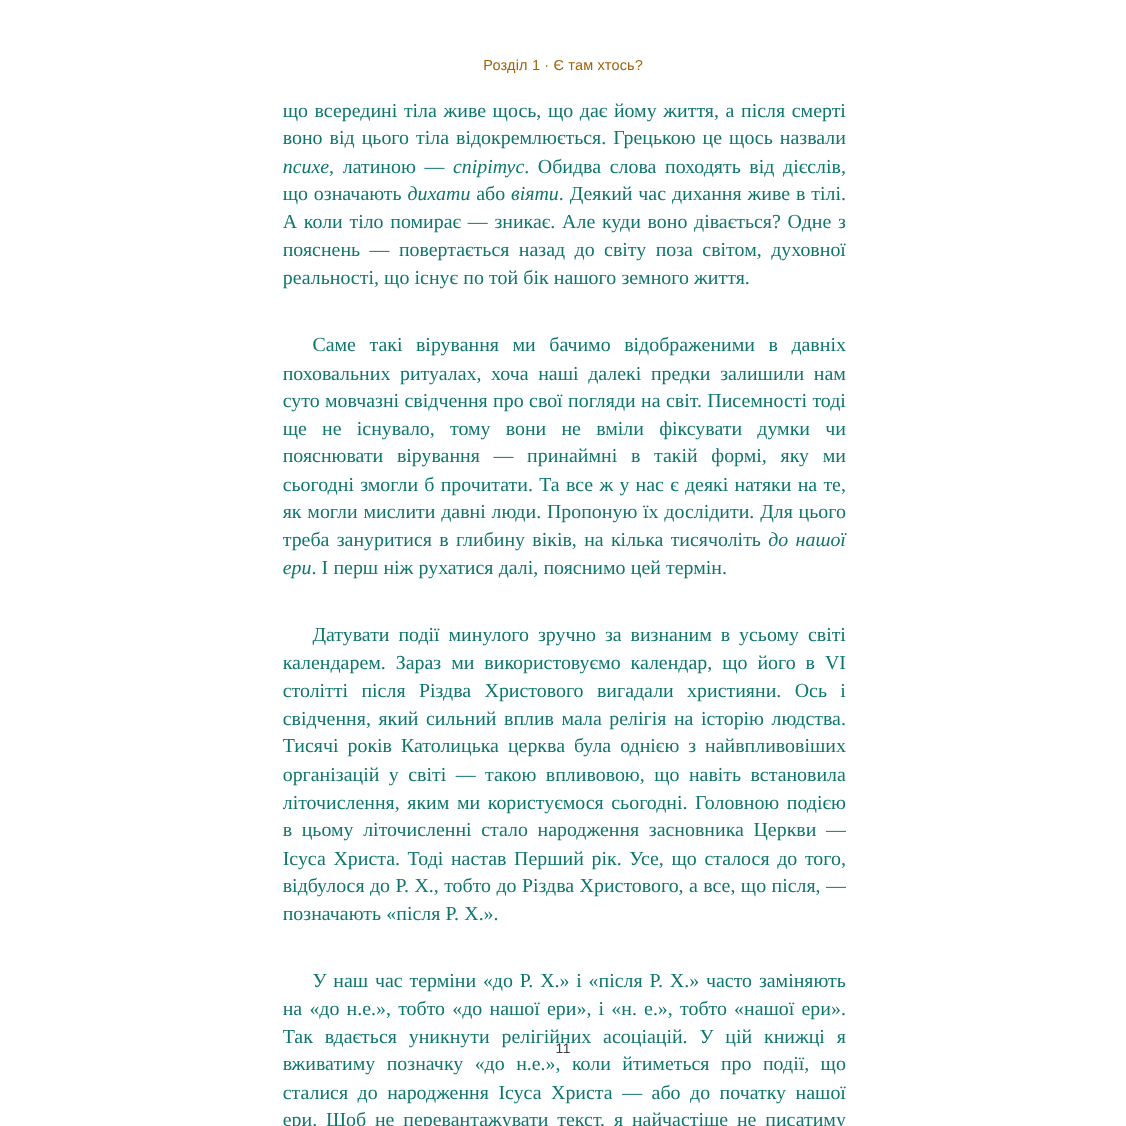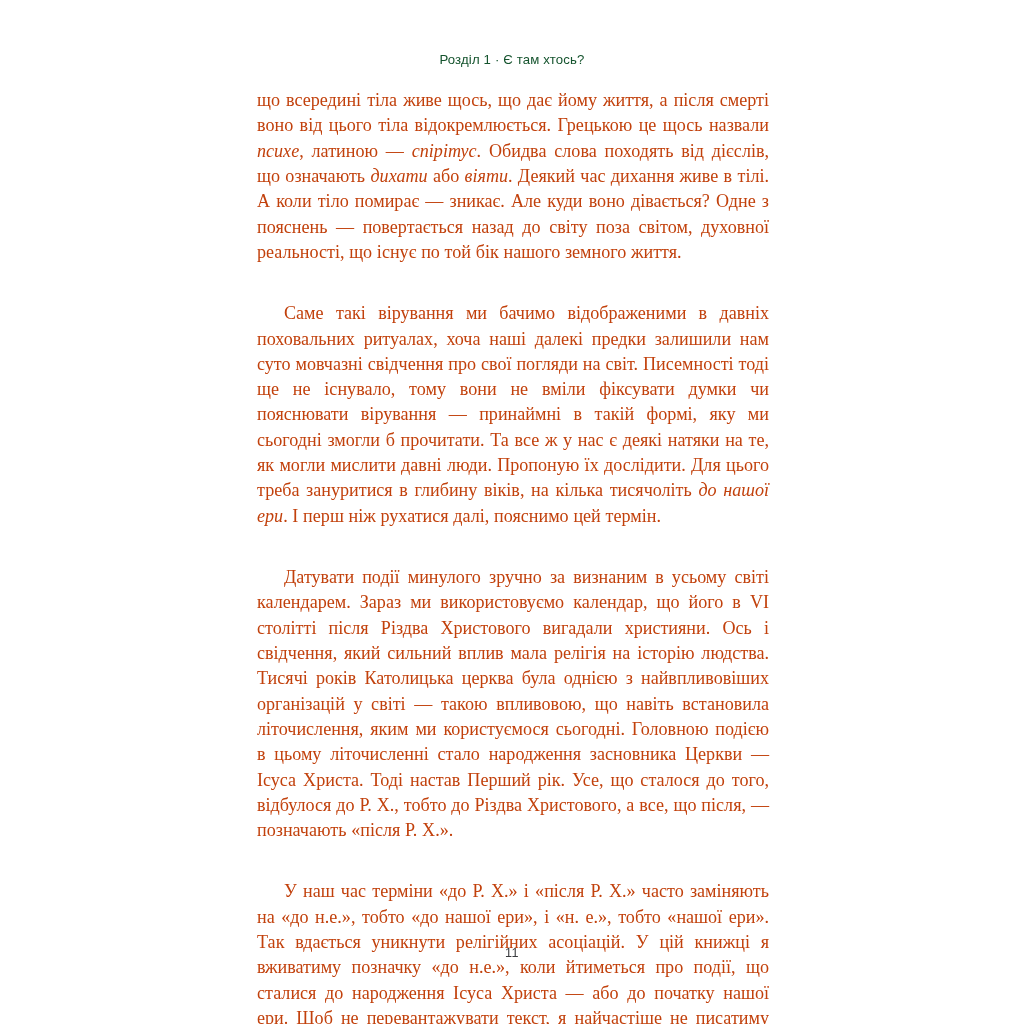--- a/index.html
+++ b/index.html
@@ -27,21 +27,21 @@
   
   .running-head {
     position: absolute;
     top: 52px;
     left: 0;
     width: 1024px;
     text-align: center;
     font-family: "Liberation Sans", "DejaVu Sans", sans-serif;
     font-size: 13.2px;
     letter-spacing: 0.15px;
-    color: #14532d;
+    color: #a16207;
     white-space: nowrap;
   }
 
   
   .textblock {
     position: absolute;
     left: 257px;
     top: 88px;
     width: 512px;
   }
@@ -49,21 +49,21 @@
   .para {
     margin: 0;
     font-size: 18.1px;
     line-height: 25.32px;
     text-align: justify;
     text-justify: inter-word;
     text-indent: 0;
     hyphens: manual;
     -webkit-hyphens: manual;
     word-spacing: 0.2px;
-    color: #c2410c;
+    color: #0f766e;
   }
   .para + .para {
     text-indent: 27px;
     margin-top: 36px;
   }
 
   .para i,
   .para em {
     font-style: italic;
   }

